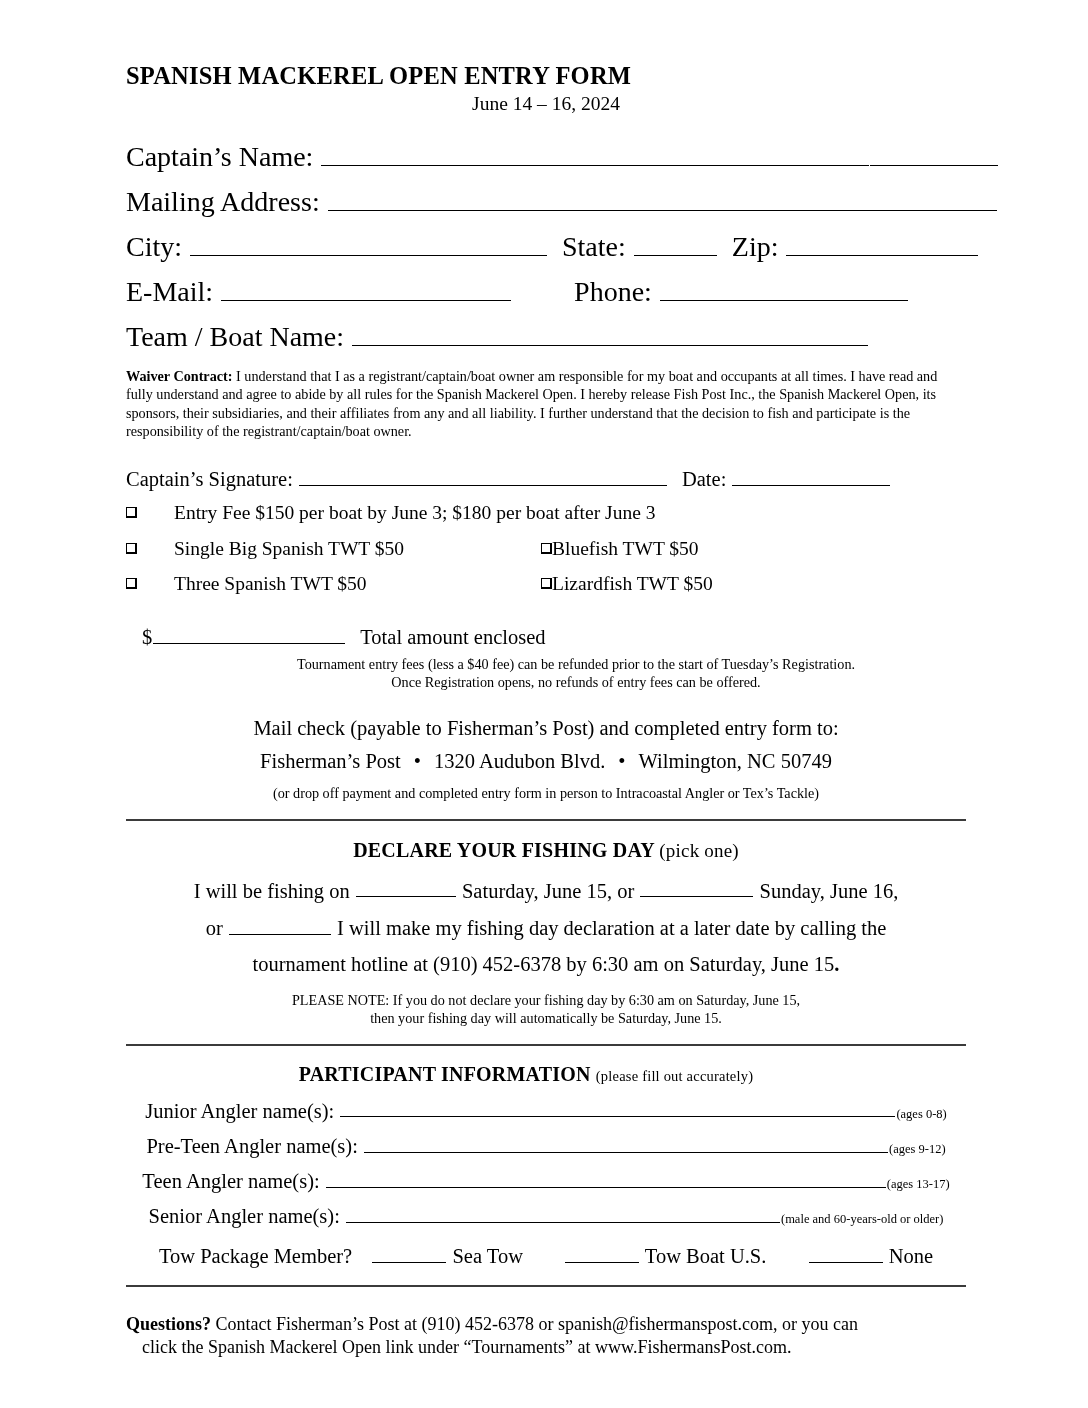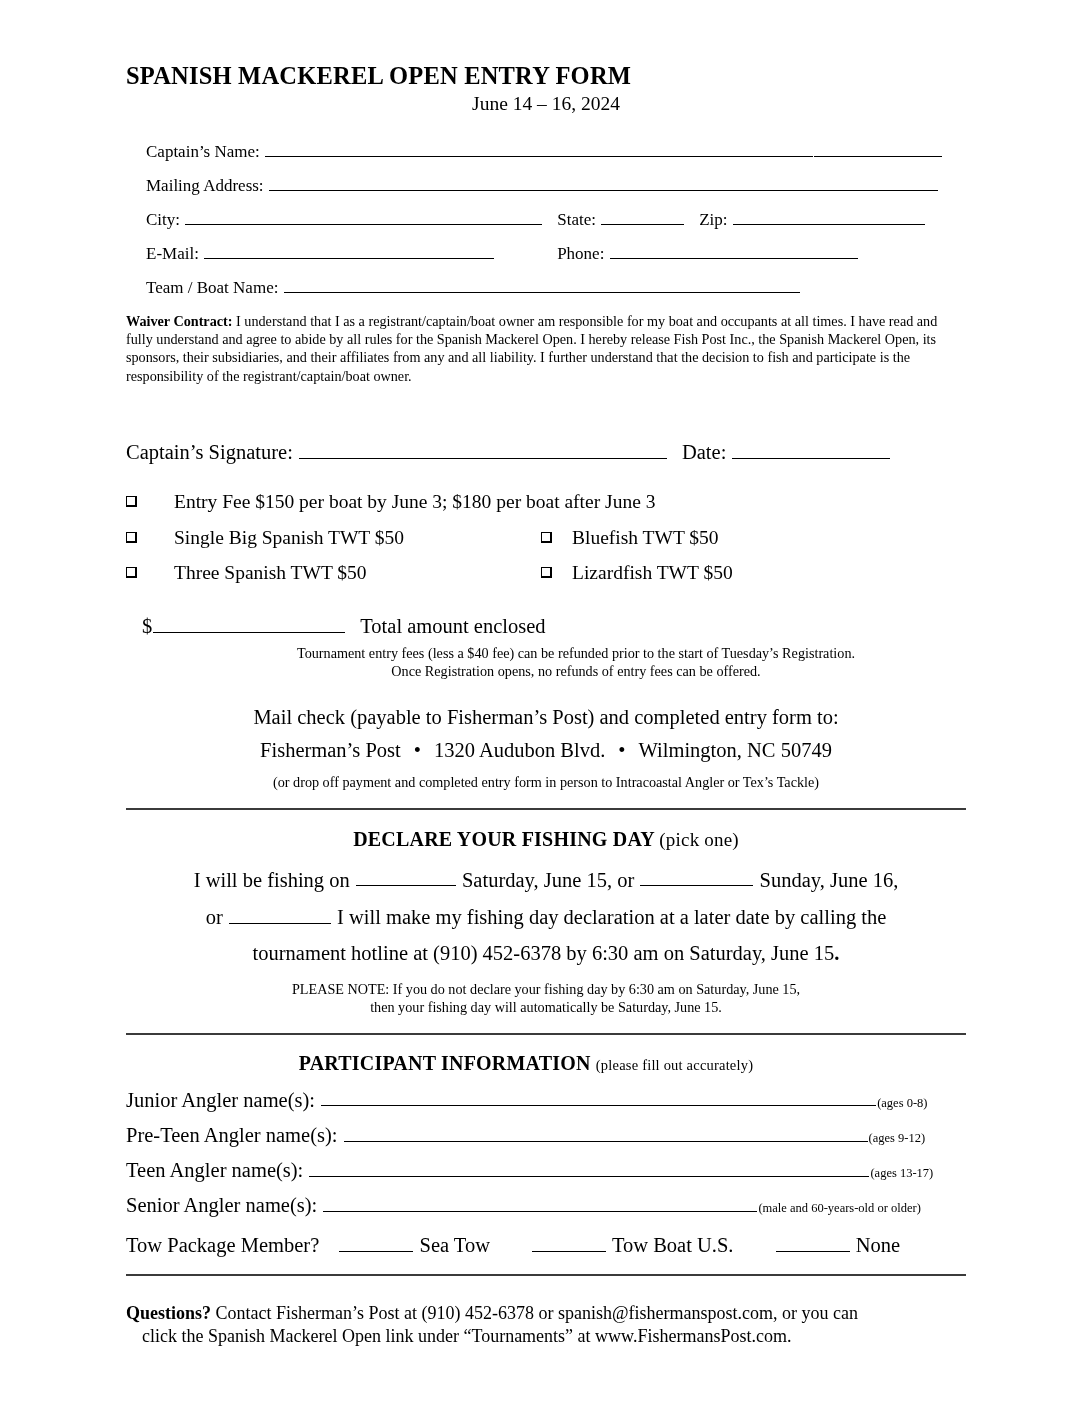--- a/index.html
+++ b/index.html
@@ -44,25 +44,24 @@
     text-align: center;
     font-size: 19.5px;
     margin: 0;
     padding-top: 4px;
     line-height: 1.15;
   }
 
   
   .field-block { margin-top: 26px; }
   .field-row {
-    font-size: 17px;
+    font-size: 28px;
     line-height: 1.0;
     margin-bottom: 16px;
     white-space: nowrap;
-    margin-left: 20px;
   }
   .rule {
     display: inline-block;
     border-bottom: 1.4px solid #000;
     height: 0.82em;
     vertical-align: baseline;
     margin: 0 1px;
   }
   .rule-dash {
     display: inline-block;
@@ -79,47 +78,47 @@
   .waiver {
     margin-top: 10px;
     font-size: 14.2px;
     line-height: 1.30;
     text-align: left;
   }
   .waiver b { font-weight: bold; }
 
   
   .sig-row {
-    margin-top: 56px;
-    font-size: 20.5px;
-    white-space: nowrap;
-  }
-
-  
-  .check-list { margin-top: 28px; }
+    margin-top: 28px;
+    font-size: 20.5px;
+    white-space: nowrap;
+  }
+
+  
+  .check-list { margin-top: 12px; }
   .check-line {
     font-size: 19.5px;
     line-height: 1.0;
     margin-bottom: 16px;
     white-space: nowrap;
     position: relative;
   }
   .cbox {
     display: inline-block;
     width: 11px;
     height: 11px;
     border: 1.1px solid #000;
     border-right-width: 2.4px;
     border-bottom-width: 2.4px;
     vertical-align: 1px;
     box-sizing: border-box;
     background: #fff;
   }
   .col-a { display: inline-block; width: 48px; }
-  .cb-label { display: inline-block; padding-left: 20px; }
+  .cb-label { display: inline-block; }
   .col-second { display: inline-block; width: 415px; }
 
   
   .total-row {
     margin-top: 32px;
     margin-left: 16px;
     font-size: 20.5px;
     white-space: nowrap;
   }
   .refund {
@@ -185,21 +184,21 @@
   
   .part-head {
     text-align: center;
     margin-top: 17px;
     font-size: 20px;
     font-weight: bold;
     letter-spacing: 0.2px;
     padding-right: 40px;
   }
   .part-head .sub { font-weight: normal; font-size: 14.5px; }
-  .part-list { margin-top: 14px; }
+  .part-list { margin-top: 14px; text-align: center; }
   .part-row {
     font-size: 20.5px;
     line-height: 1.0;
     margin-bottom: 14px;
     white-space: nowrap;
   }
   .age-note {
     font-size: 12.5px;
     vertical-align: baseline;
   }

